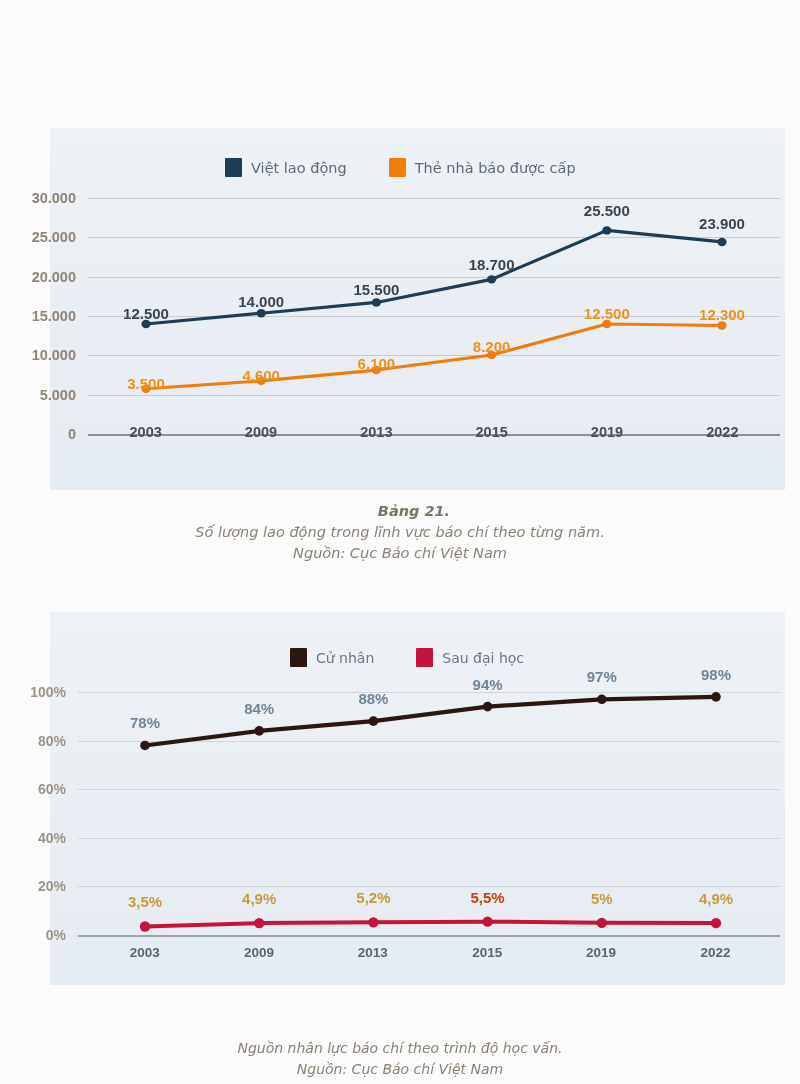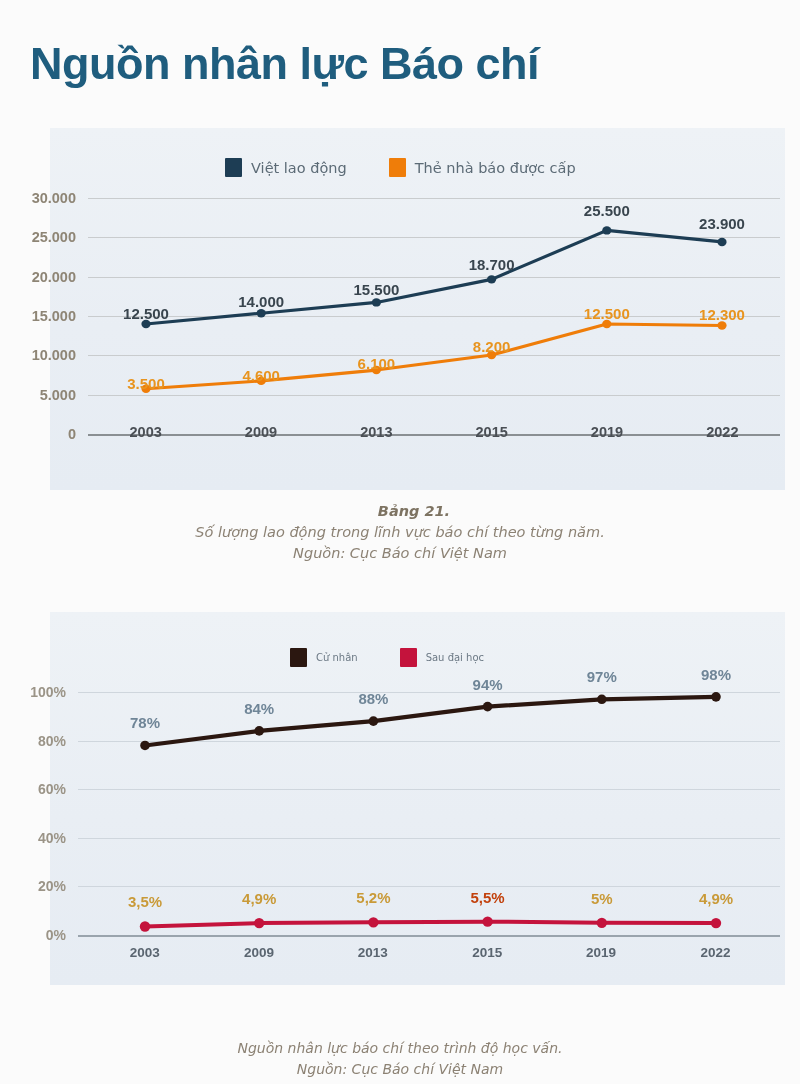--- a/index.html
+++ b/index.html
@@ -33,21 +33,21 @@
   
   .legend{position:absolute;display:flex;align-items:center;gap:42px;}
   #legend1{left:225px;top:158px;}
   #legend2{left:290px;top:648px;}
   .legend-entry{display:flex;align-items:center;gap:9px;}
   .swatch{width:17px;height:19px;display:block;border-radius:1px;}
   .legend-label{
     font-size:14.5px;color:#5c6b76;white-space:nowrap;
     font-family:"DejaVu Sans",sans-serif;
   }
-  #legend2 .legend-label{font-size:10px;color:#6b7884;}
+  #legend2 .legend-label{font-size:14px;color:#6b7884;}
 
   
   .plot{position:absolute;}
   #plot1{left:88px;top:198px;width:692px;height:216px;}
   #plot2{left:78px;top:692px;width:702px;height:243px;}
 
   .gridline{
     position:absolute;left:0;width:100%;height:1px;
     background:#c9ccce;
   }
@@ -94,21 +94,20 @@
   #caption1 .cap-bold{font-weight:bold;font-size:14.5px;color:#7d7362;display:block;margin-bottom:3px;padding-left:28px;}
   #caption1 .cap-line{font-size:14.5px;display:block;line-height:1.45;}
   #caption2{left:0;top:1038px;}
   #caption2 .cap-line{font-size:14px;display:block;line-height:1.5;}
 </style>
 </head>
 <body>
 
 <div class="page">
 
-  <h1 class="title">Nguồn nhân lực Báo chí</h1>
 
   <div class="panel" id="panel1"></div>
 
   <div class="legend" id="legend1">
     <div class="legend-entry">
       <span class="swatch" style="background:#1d3d54;"></span>
       <span class="legend-label">Việt lao động</span>
     </div>
     <div class="legend-entry">
       <span class="swatch" style="background:#ef7d09;"></span>

